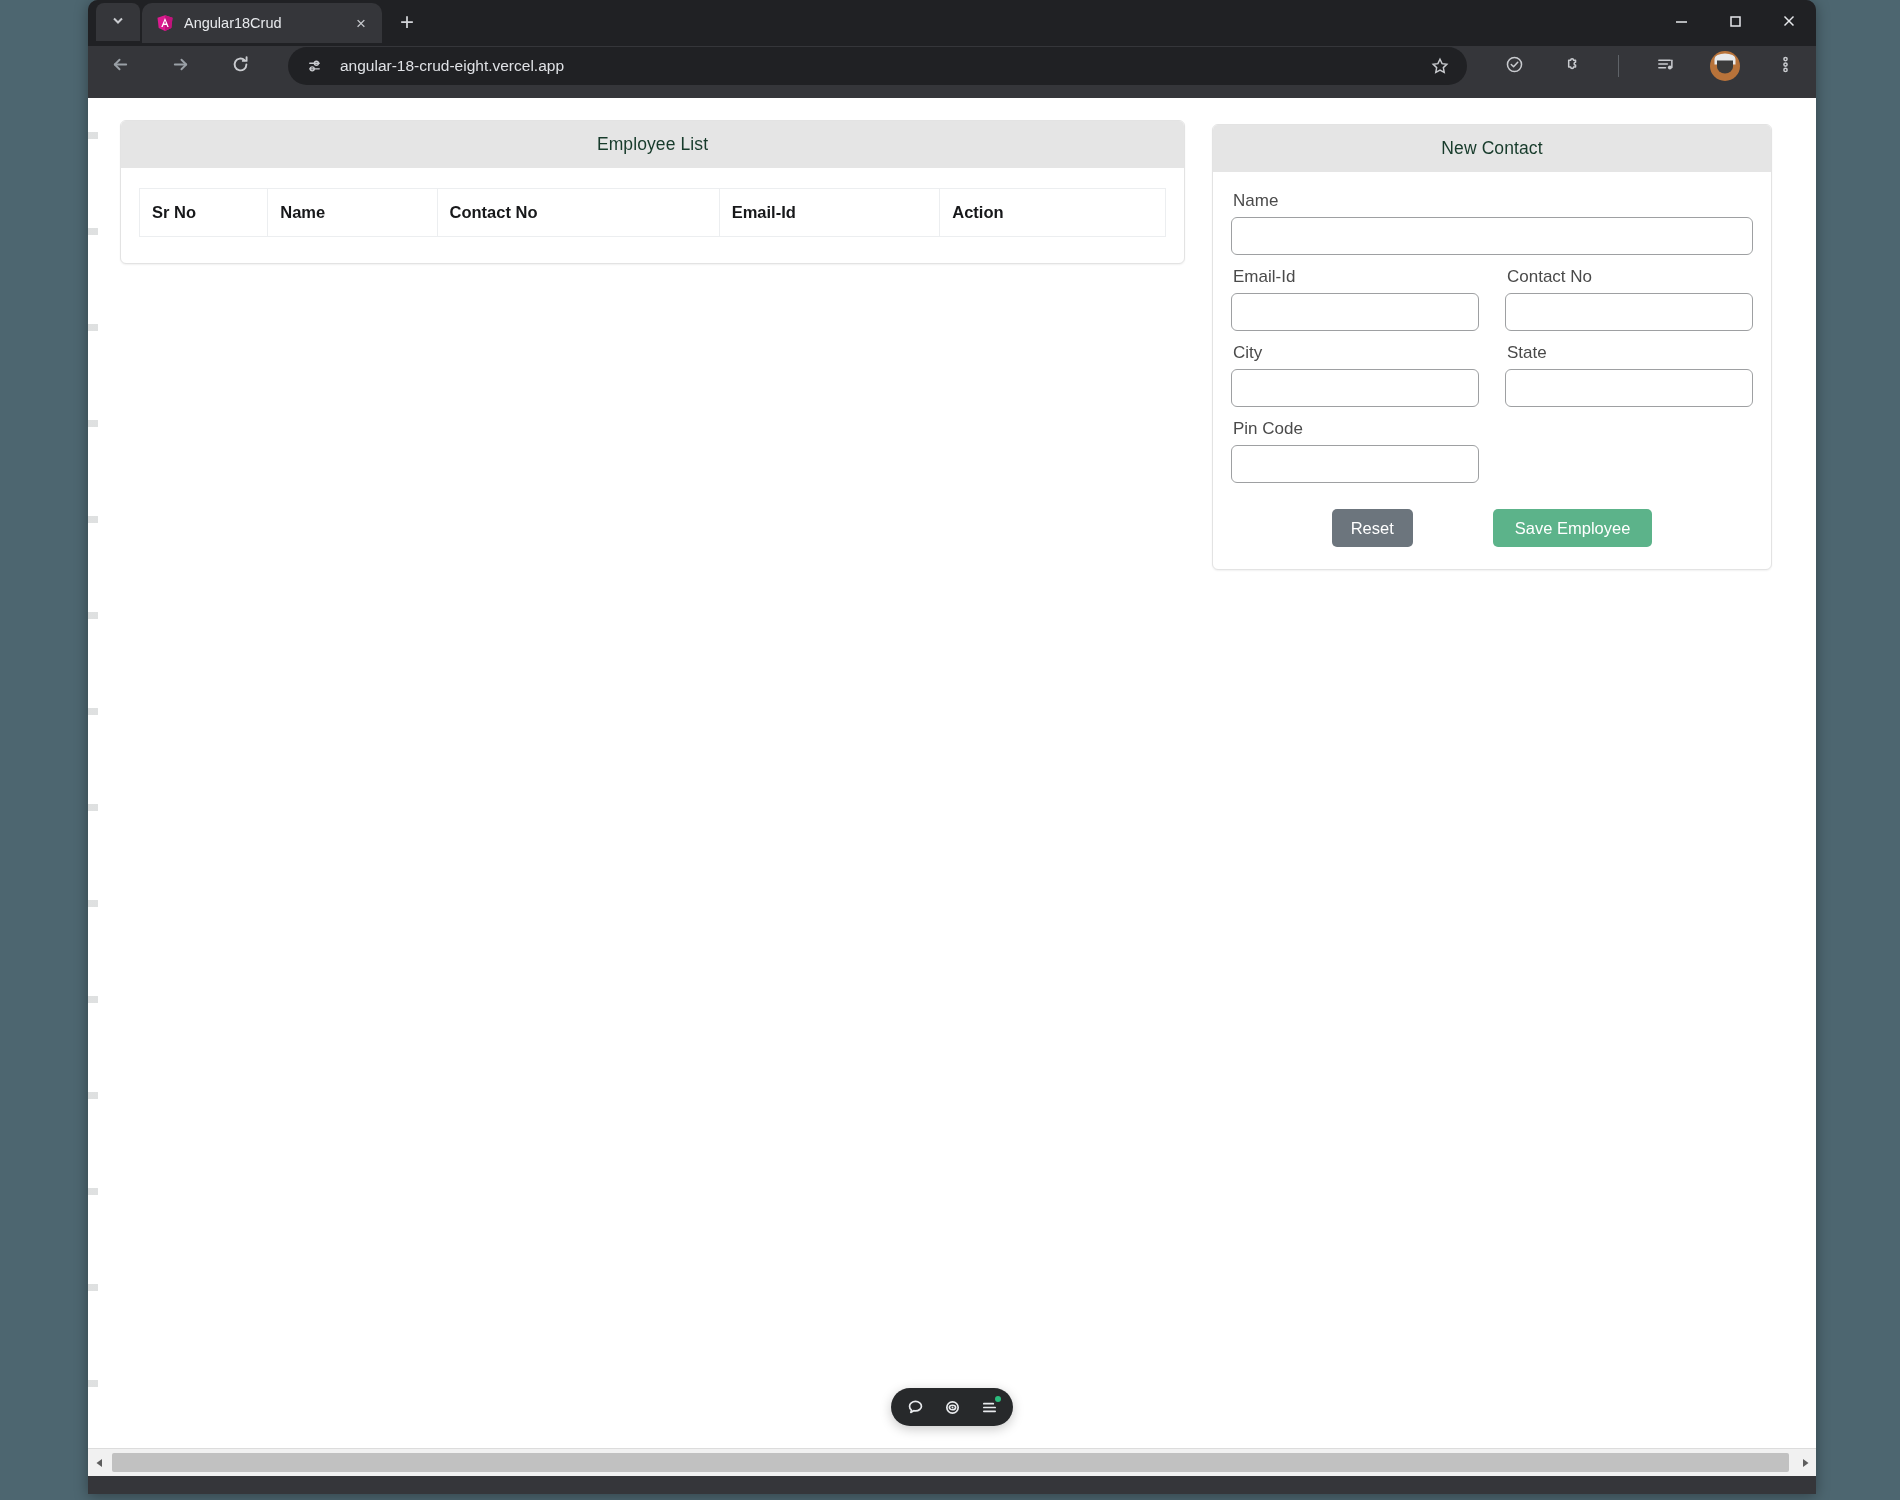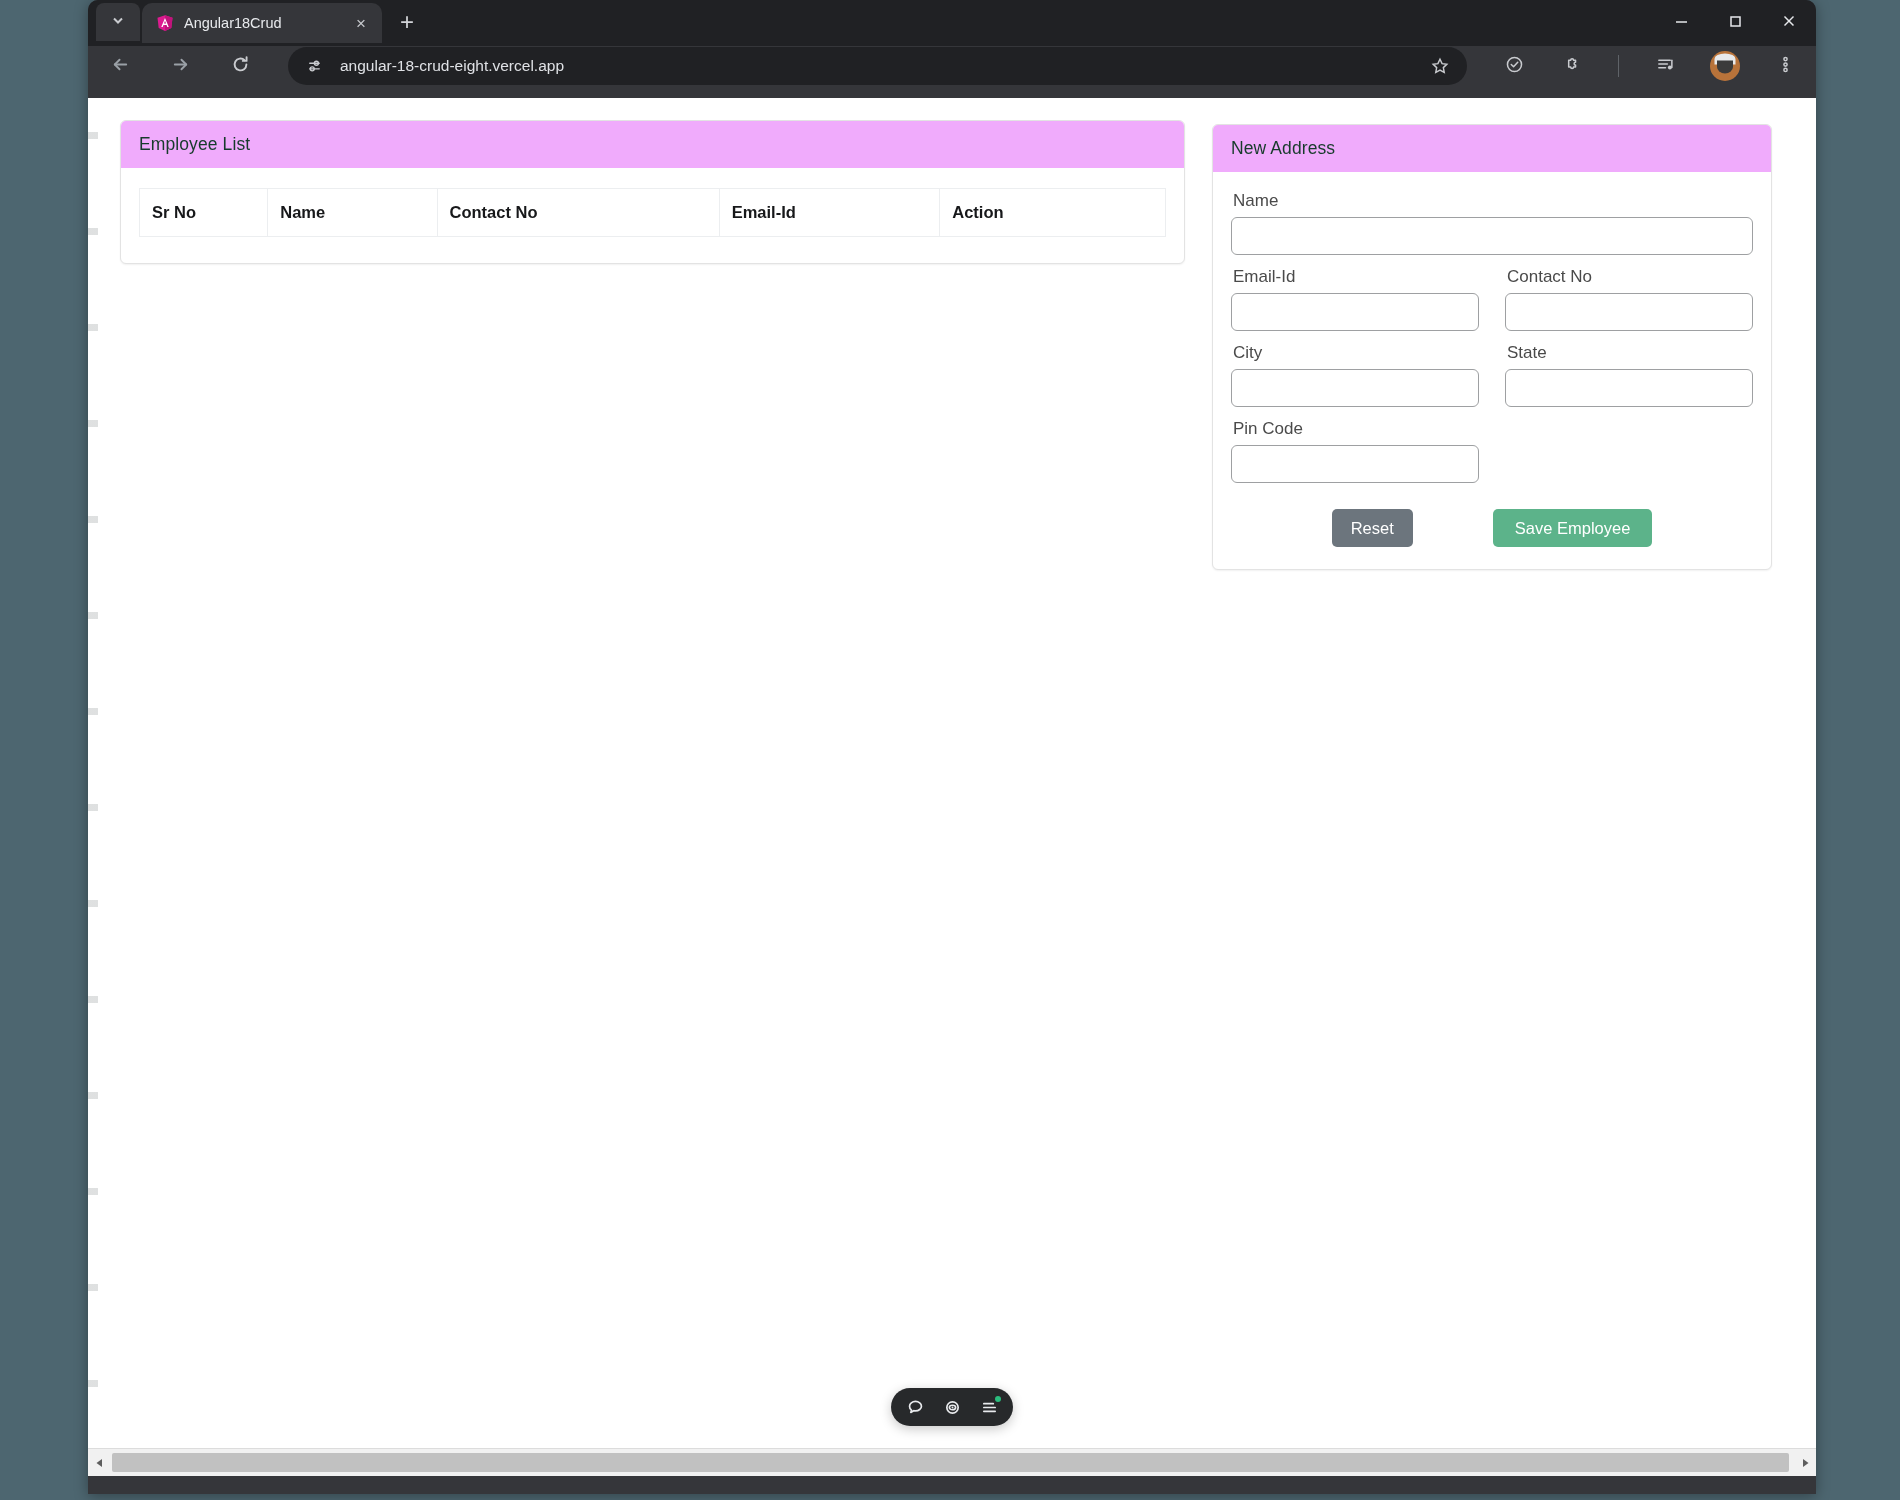--- a/index.html
+++ b/index.html
@@ -182,25 +182,26 @@
     background: #fff;
     border: 1px solid #e3e3e3;
     border-radius: 6px;
     box-shadow: 0 1px 2px rgba(0,0,0,.06);
     overflow: hidden;
   }
   #employee-list-card { flex: 0 0 1065px; }
   #new-employee-card  { flex: 0 0 560px; margin-top: 4px; }
 
   .card-header {
-    background: #f0abfc;
+    background: #e5e5e5;
     color: #173b2b;
     font-size: 17.5px;
-    padding: 13px 18px;
+    padding: 13px 24px;
     letter-spacing: .1px;
+    text-align: center;
   }
   .card-body { padding: 18px 18px 22px 18px; }
   #employee-list-card .card-body { padding: 20px 18px 26px 18px; }
 
   
   table.emp-table {
     width: 100%;
     border-collapse: collapse;
     table-layout: fixed;
   }
@@ -474,21 +475,21 @@
                 <th>Email-Id</th>
                 <th>Action</th>
               </tr>
             </thead>
 
           </table>
         </div>
       </div>
 
       <div class="card" id="new-employee-card">
-        <div class="card-header">New Address</div>
+        <div class="card-header">New Contact</div>
         <div class="card-body">
 
           <div class="form-grid">
 
             <div class="field full">
               <label class="field-label">Name</label>
               <input class="field-input" type="text" placeholder="" style="">
             </div>
 
             <div class="field">

